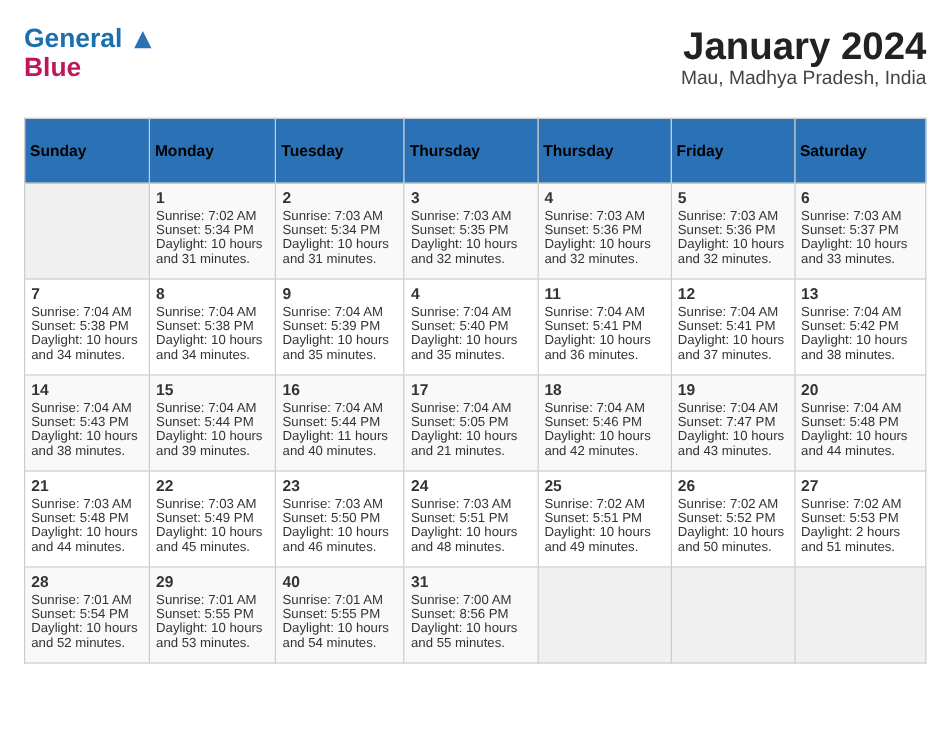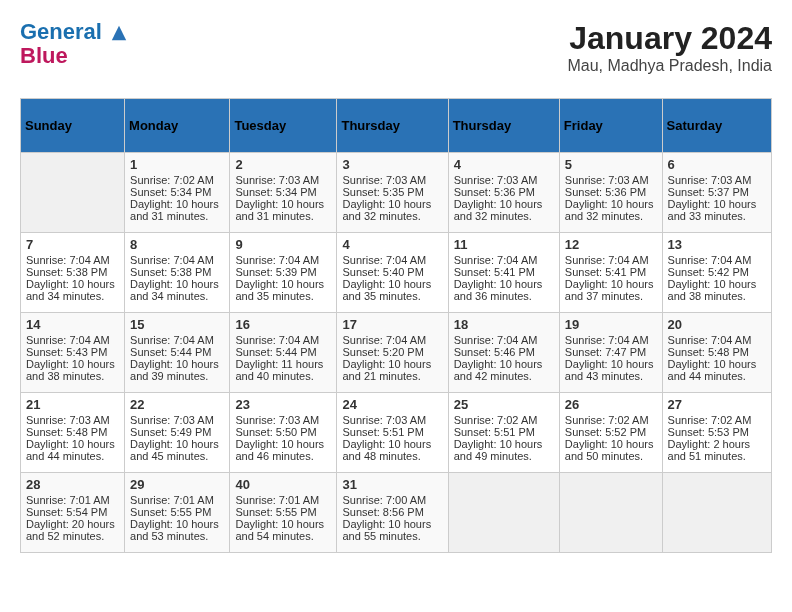--- a/index.html
+++ b/index.html
@@ -131,36 +131,36 @@
         <td><span class="day-num">9</span><span>Sunrise: 7:04 AM</span><br><span>Sunset: 5:39 PM</span><br><span>Daylight: 10 hours and 35 minutes.</span></td>
         <td><span class="day-num">4</span><span>Sunrise: 7:04 AM</span><br><span>Sunset: 5:40 PM</span><br><span>Daylight: 10 hours and 35 minutes.</span></td>
         <td><span class="day-num">11</span><span>Sunrise: 7:04 AM</span><br><span>Sunset: 5:41 PM</span><br><span>Daylight: 10 hours and 36 minutes.</span></td>
         <td><span class="day-num">12</span><span>Sunrise: 7:04 AM</span><br><span>Sunset: 5:41 PM</span><br><span>Daylight: 10 hours and 37 minutes.</span></td>
         <td><span class="day-num">13</span><span>Sunrise: 7:04 AM</span><br><span>Sunset: 5:42 PM</span><br><span>Daylight: 10 hours and 38 minutes.</span></td>
       </tr>
       <tr>
         <td><span class="day-num">14</span><span>Sunrise: 7:04 AM</span><br><span>Sunset: 5:43 PM</span><br><span>Daylight: 10 hours and 38 minutes.</span></td>
         <td><span class="day-num">15</span><span>Sunrise: 7:04 AM</span><br><span>Sunset: 5:44 PM</span><br><span>Daylight: 10 hours and 39 minutes.</span></td>
         <td><span class="day-num">16</span><span>Sunrise: 7:04 AM</span><br><span>Sunset: 5:44 PM</span><br><span>Daylight: 11 hours and 40 minutes.</span></td>
-        <td><span class="day-num">17</span><span>Sunrise: 7:04 AM</span><br><span>Sunset: 5:20 PM</span><br><span>Daylight: 10 hours and 21 minutes.</span></td>
+        <td><span class="day-num">17</span><span>Sunrise: 7:04 AM</span><br><span>Sunset: 5:05 PM</span><br><span>Daylight: 10 hours and 21 minutes.</span></td>
         <td><span class="day-num">18</span><span>Sunrise: 7:04 AM</span><br><span>Sunset: 5:46 PM</span><br><span>Daylight: 10 hours and 42 minutes.</span></td>
         <td><span class="day-num">19</span><span>Sunrise: 7:04 AM</span><br><span>Sunset: 7:47 PM</span><br><span>Daylight: 10 hours and 43 minutes.</span></td>
         <td><span class="day-num">20</span><span>Sunrise: 7:04 AM</span><br><span>Sunset: 5:48 PM</span><br><span>Daylight: 10 hours and 44 minutes.</span></td>
       </tr>
       <tr>
         <td><span class="day-num">21</span><span>Sunrise: 7:03 AM</span><br><span>Sunset: 5:48 PM</span><br><span>Daylight: 10 hours and 44 minutes.</span></td>
         <td><span class="day-num">22</span><span>Sunrise: 7:03 AM</span><br><span>Sunset: 5:49 PM</span><br><span>Daylight: 10 hours and 45 minutes.</span></td>
         <td><span class="day-num">23</span><span>Sunrise: 7:03 AM</span><br><span>Sunset: 5:50 PM</span><br><span>Daylight: 10 hours and 46 minutes.</span></td>
         <td><span class="day-num">24</span><span>Sunrise: 7:03 AM</span><br><span>Sunset: 5:51 PM</span><br><span>Daylight: 10 hours and 48 minutes.</span></td>
         <td><span class="day-num">25</span><span>Sunrise: 7:02 AM</span><br><span>Sunset: 5:51 PM</span><br><span>Daylight: 10 hours and 49 minutes.</span></td>
         <td><span class="day-num">26</span><span>Sunrise: 7:02 AM</span><br><span>Sunset: 5:52 PM</span><br><span>Daylight: 10 hours and 50 minutes.</span></td>
         <td><span class="day-num">27</span><span>Sunrise: 7:02 AM</span><br><span>Sunset: 5:53 PM</span><br><span>Daylight: 2 hours and 51 minutes.</span></td>
       </tr>
       <tr>
-        <td><span class="day-num">28</span><span>Sunrise: 7:01 AM</span><br><span>Sunset: 5:54 PM</span><br><span>Daylight: 20 hours and 52 minutes.</span></td>
+        <td><span class="day-num">28</span><span>Sunrise: 7:01 AM</span><br><span>Sunset: 5:54 PM</span><br><span>Daylight: 10 hours and 52 minutes.</span></td>
         <td><span class="day-num">29</span><span>Sunrise: 7:01 AM</span><br><span>Sunset: 5:55 PM</span><br><span>Daylight: 10 hours and 53 minutes.</span></td>
         <td><span class="day-num">40</span><span>Sunrise: 7:01 AM</span><br><span>Sunset: 5:55 PM</span><br><span>Daylight: 10 hours and 54 minutes.</span></td>
         <td><span class="day-num">31</span><span>Sunrise: 7:00 AM</span><br><span>Sunset: 8:56 PM</span><br><span>Daylight: 10 hours and 55 minutes.</span></td>
         <td class="empty-cell"></td>
         <td class="empty-cell"></td>
         <td class="empty-cell"></td>
       </tr>
     </tbody>
 </table>
 

